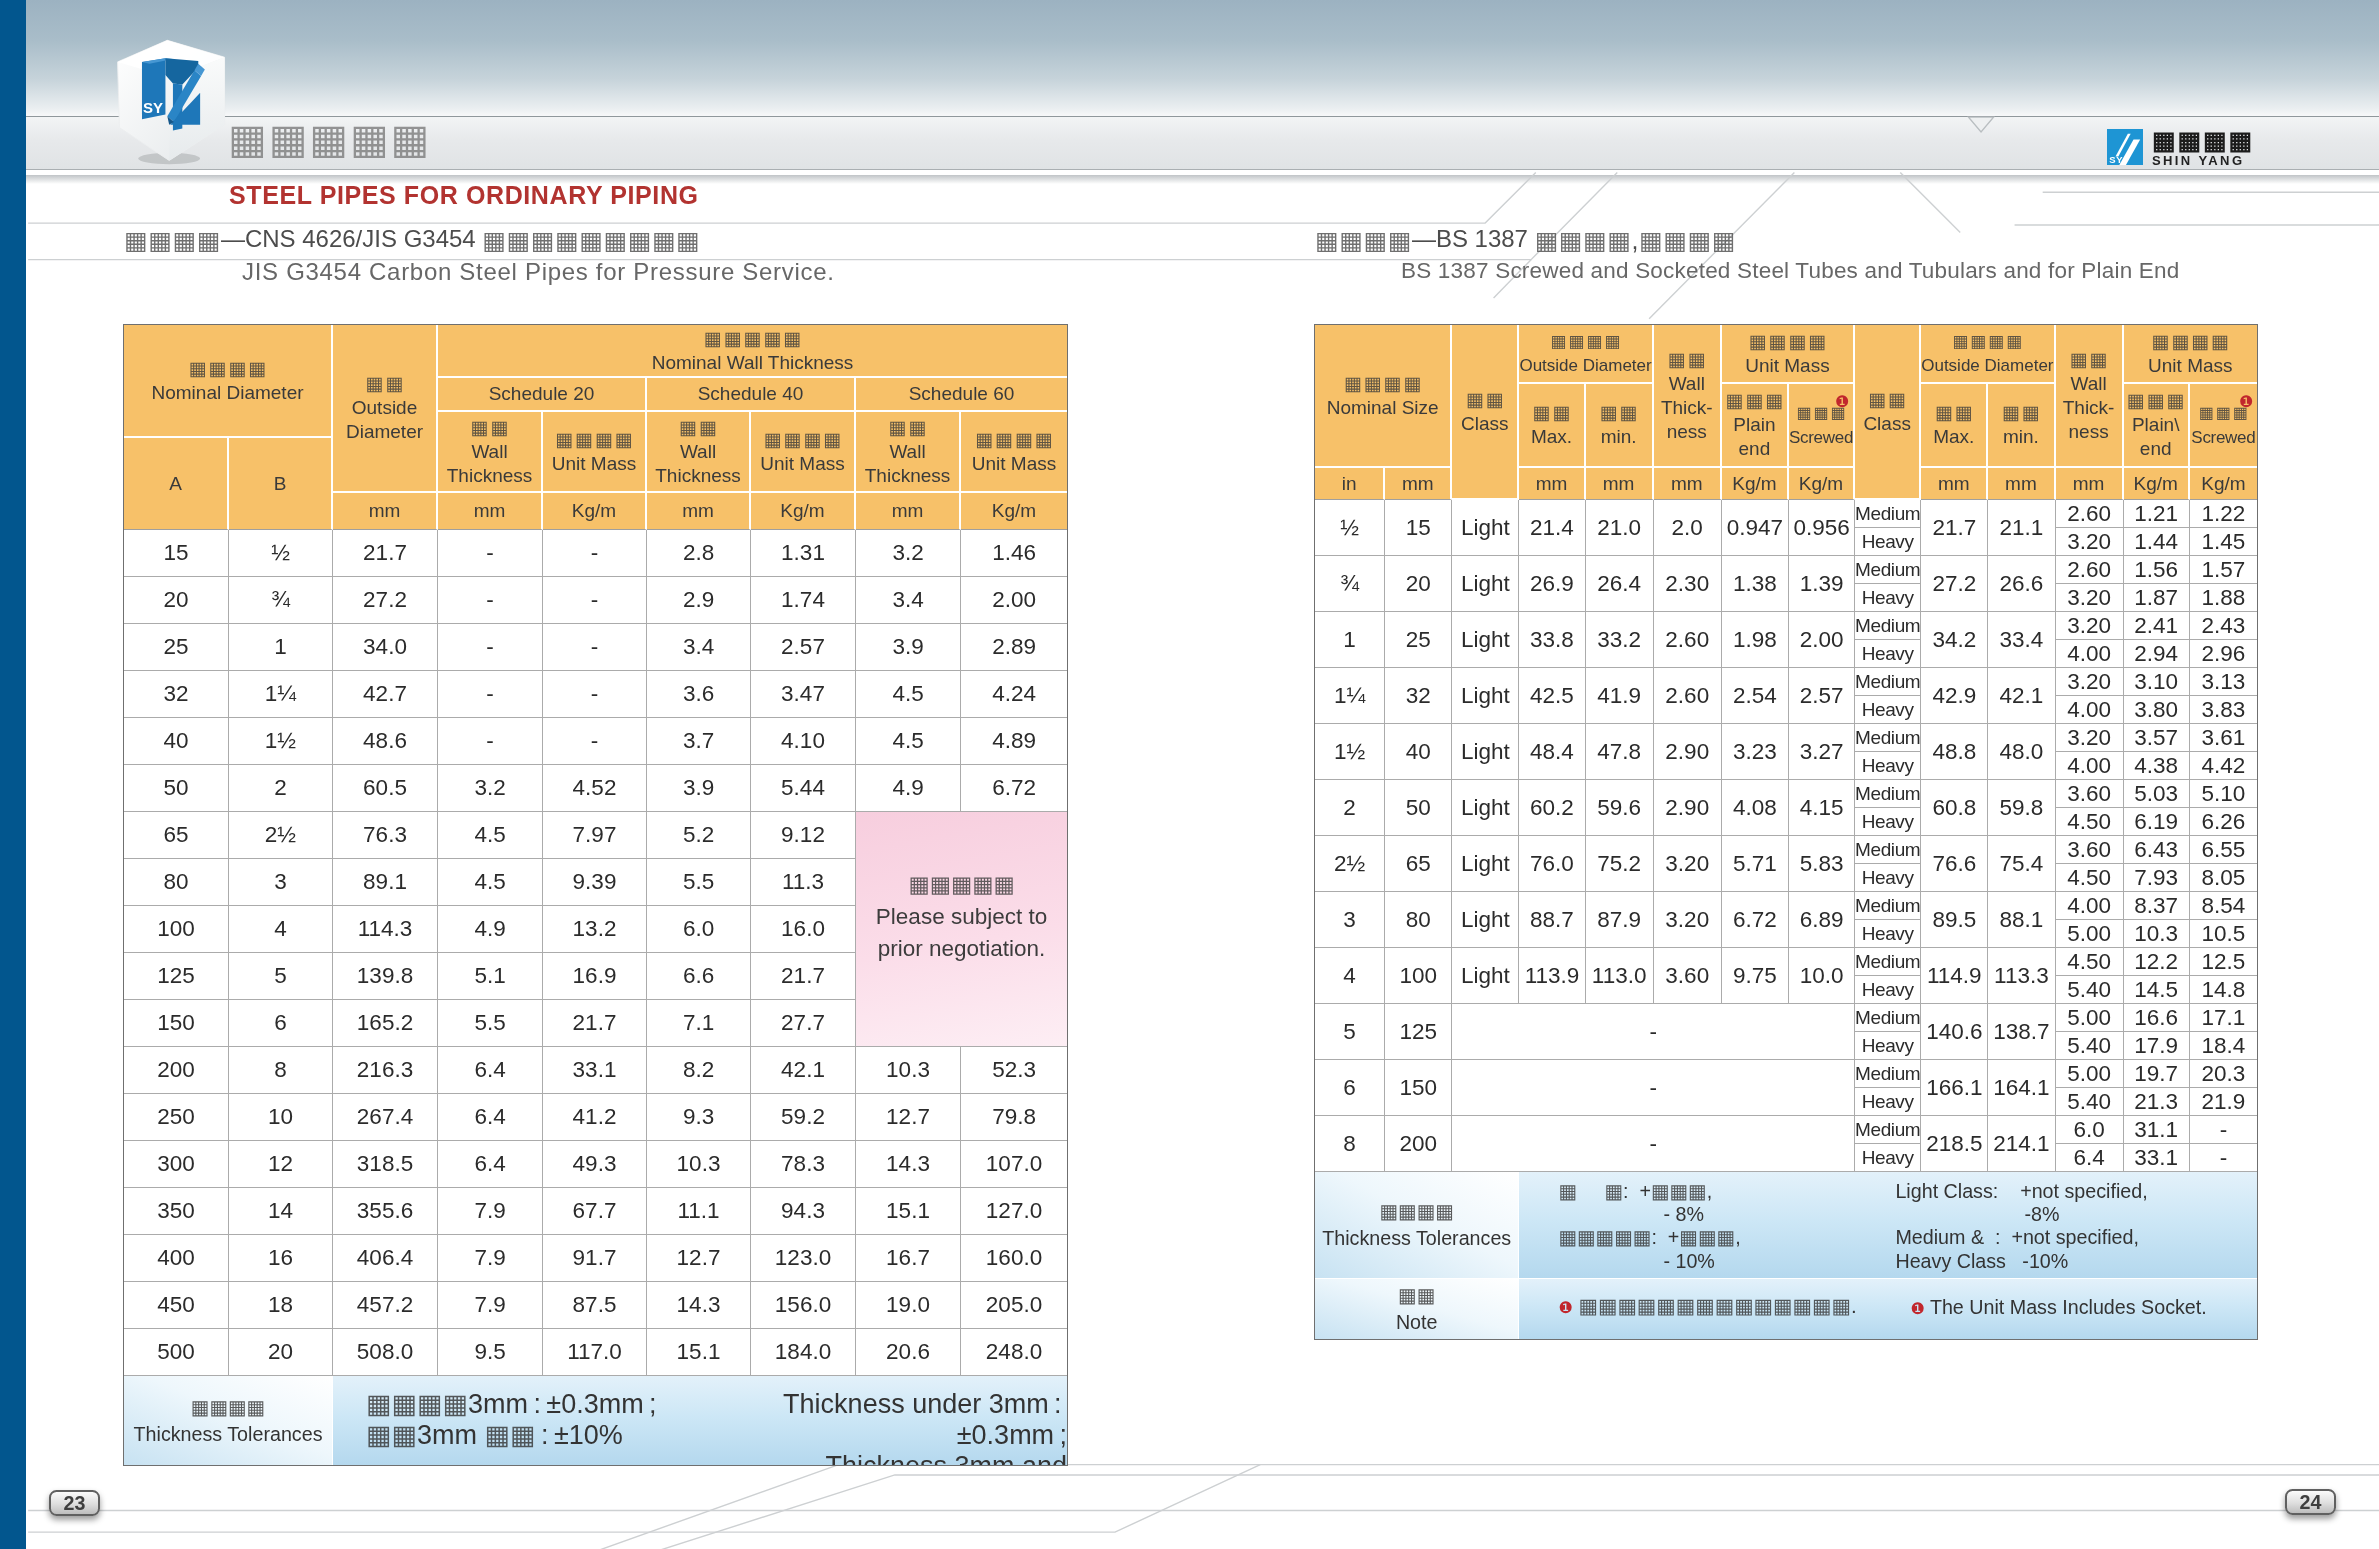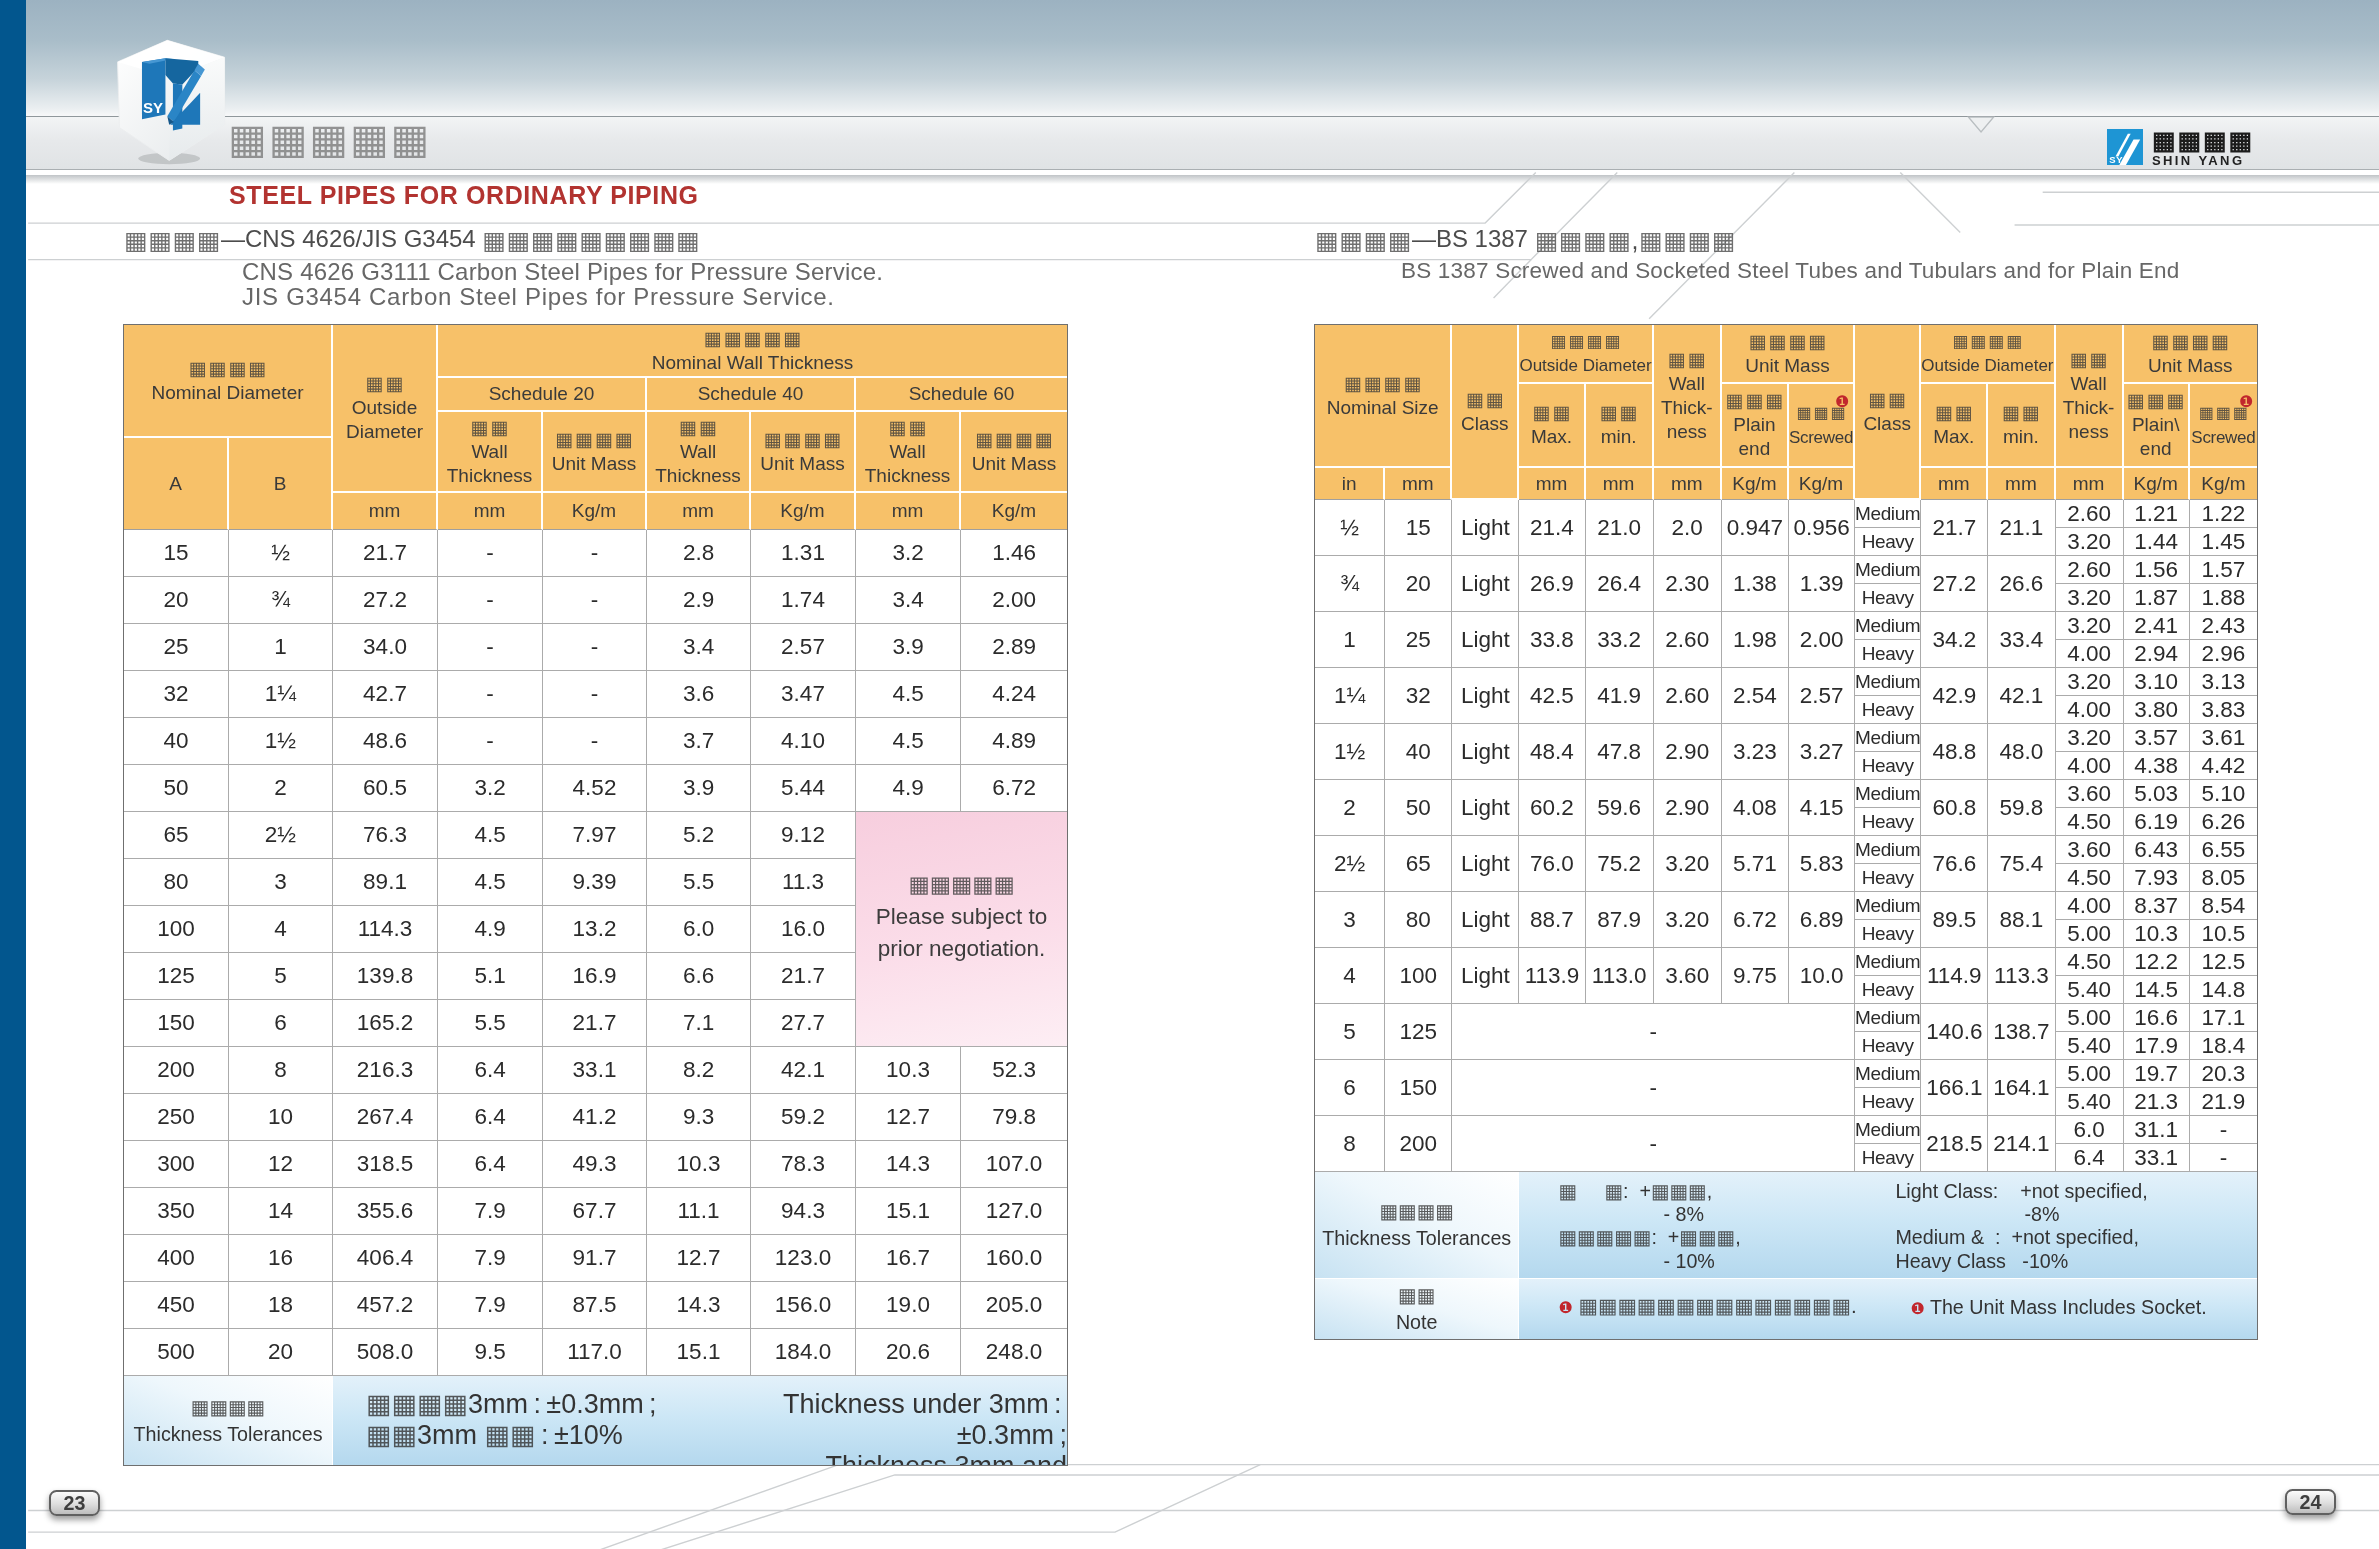--- a/index.html
+++ b/index.html
@@ -85,21 +85,20 @@
   <polygon points="63,103 95,69 95,103" fill="#1e77b9"></polygon>
       <polygon points="60,94 67,100 62,103" fill="#14578a"></polygon>
   <text x="34" y="90" font-size="16" font-weight="bold" fill="#fff" font-family="Liberation Sans">SY</text>
  </g>
 </svg>
 
 <div id="title" class="cjt"><span class="bx">▦▦▦▦▦</span></div>
 <div id="redtitle">STEEL PIPES FOR ORDINARY PIPING</div>
 <div id="lhead">
     <div style="height:37px"><span class="cjn"><span class="bx">▦▦▦▦</span></span>—CNS 4626/JIS G3454 <span class="cjw"><span class="bx">▦▦▦▦▦▦▦▦▦</span></span></div>
-<div class="eng" style="margin:-3.7px 0 0 118px">CNS 4626 G3111 Carbon Steel Pipes for Pressure Service.</div>
 <div class="eng" style="margin:-3.7px 0 0 118px;letter-spacing:0.7px">JIS G3454 Carbon Steel Pipes for Pressure Service.</div>
   </div>
 <div id="rhead">
     <div style="height:37px"><span class="cjn"><span class="bx">▦▦▦▦</span></span>—BS 1387 <span class="cjw"><span class="bx">▦▦▦▦</span>,<span class="bx">▦▦▦▦</span></span></div>
 <div class="eng" style="margin:-3.7px 0 0 86px;font-size:22.5px">BS 1387 Screwed and Socketed Steel Tubes and Tubulars and for Plain End</div>
   </div>
 <div class="abs" style="left:2107px;top:129px;z-index:6">
 <svg width="36" height="36" viewBox="0 0 38 38">
       <rect x="0" y="0" width="38" height="38" fill="#1e95d4"></rect>
 <polygon points="13,38 28,11 35,11 20,38" fill="#fff"></polygon>

